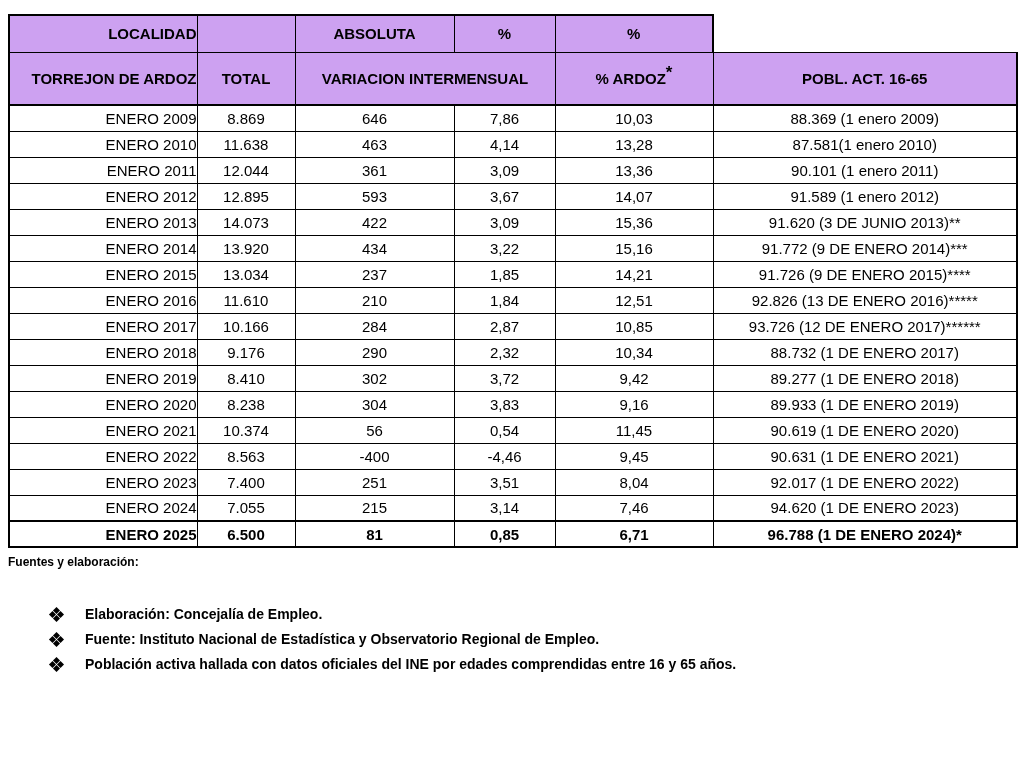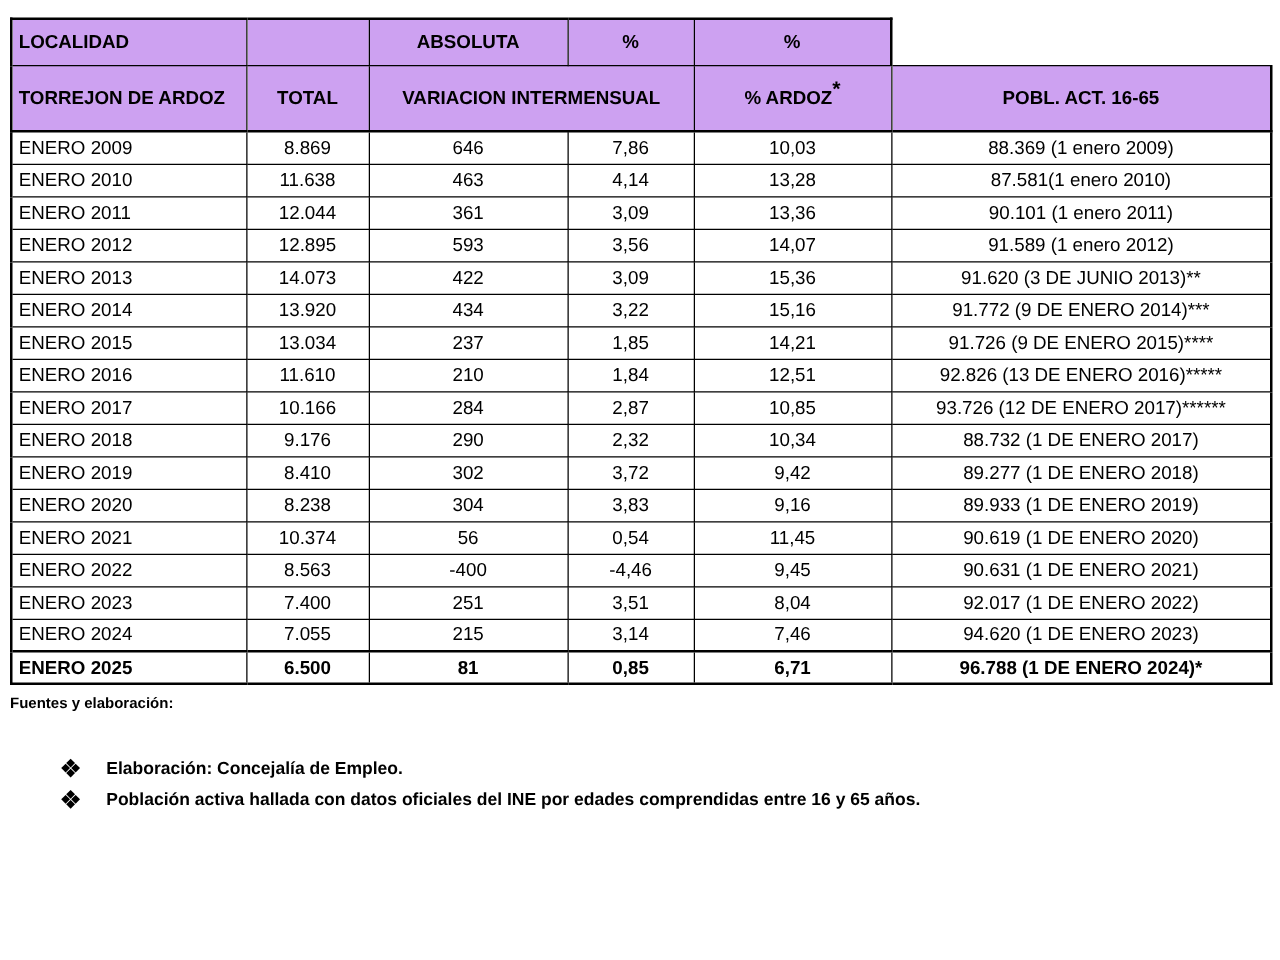--- a/index.html
+++ b/index.html
@@ -25,21 +25,21 @@
     background: var(--header-bg, #CDA1F1);
     font-weight: bold;
     font-size: 15px;
   }
   .hrow1 th { height: 37px; border-top-width: 2px; }
   .hrow2 th { height: 53px; border-bottom-width: 2px; }
   .stats td { height: 26px; font-size: 15px; }
   .left-edge { border-left-width: 2px !important; }
   .right-edge { border-right-width: 2px !important; }
   .bottom-edge { border-bottom-width: 2px !important; }
-  .align-left { text-align: left; padding-left: 5px; }
+  .align-left { text-align: right; padding-left: 5px; }
   .align-center { text-align: center; }
   th.ghost {
     background: #fff;
     border-top-style: hidden;
     border-right-style: hidden;
     border-left: none;
   }
   .paro-sup { font-size: 17px; vertical-align: super; line-height: 0; }
   tr.bold-row td { font-weight: bold; border-top-width: 2px; border-bottom-width: 2px; }
 
@@ -132,21 +132,21 @@
           <td class="align-center">12.044</td>
           <td class="align-center">361</td>
           <td class="align-center">3,09</td>
           <td class="align-center">13,36</td>
           <td class="align-center right-edge">90.101 (1 enero 2011)</td>
         </tr>
         <tr>
           <td class="align-left left-edge">ENERO 2012</td>
           <td class="align-center">12.895</td>
           <td class="align-center">593</td>
-          <td class="align-center">3,56</td>
+          <td class="align-center">3,67</td>
           <td class="align-center">14,07</td>
           <td class="align-center right-edge">91.589 (1 enero 2012)</td>
         </tr>
         <tr>
           <td class="align-left left-edge">ENERO 2013</td>
           <td class="align-center">14.073</td>
           <td class="align-center">422</td>
           <td class="align-center">3,09</td>
           <td class="align-center">15,36</td>
           <td class="align-center right-edge">91.620 (3 DE JUNIO 2013)**</td>
@@ -262,17 +262,26 @@
         </span>
         <span>Elaboración: Concejalía de Empleo.</span>
       </li>
       <li>
         <span class="bullet">
           <i></i>
           <i></i>
           <i></i>
           <i></i>
         </span>
+        <span>Fuente: Instituto Nacional de Estadística y Observatorio Regional de Empleo.</span>
+      </li>
+      <li>
+        <span class="bullet">
+          <i></i>
+          <i></i>
+          <i></i>
+          <i></i>
+        </span>
         <span>Población activa hallada con datos oficiales del INE por edades comprendidas entre 16 y 65 años.</span>
       </li>
     </ul>
 
 </div>
 
 </body></html>

